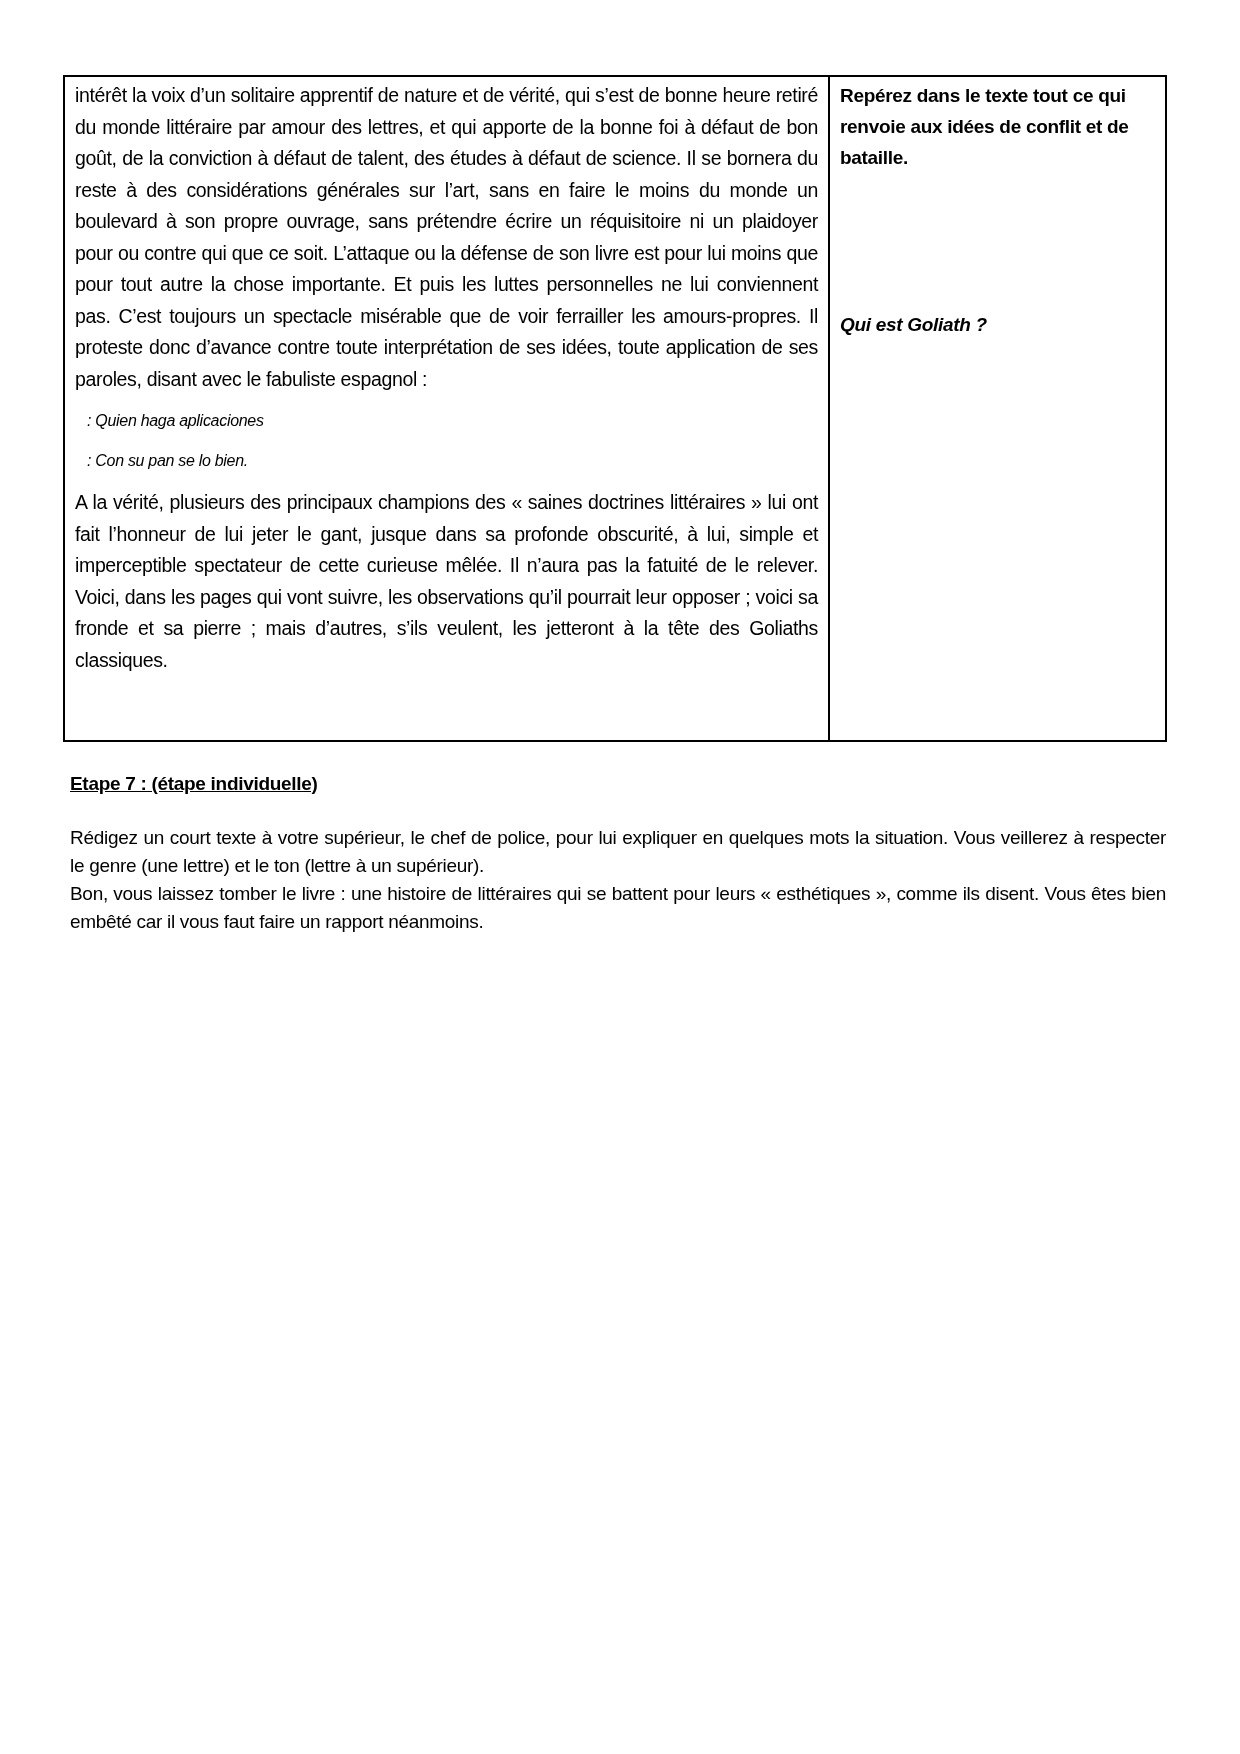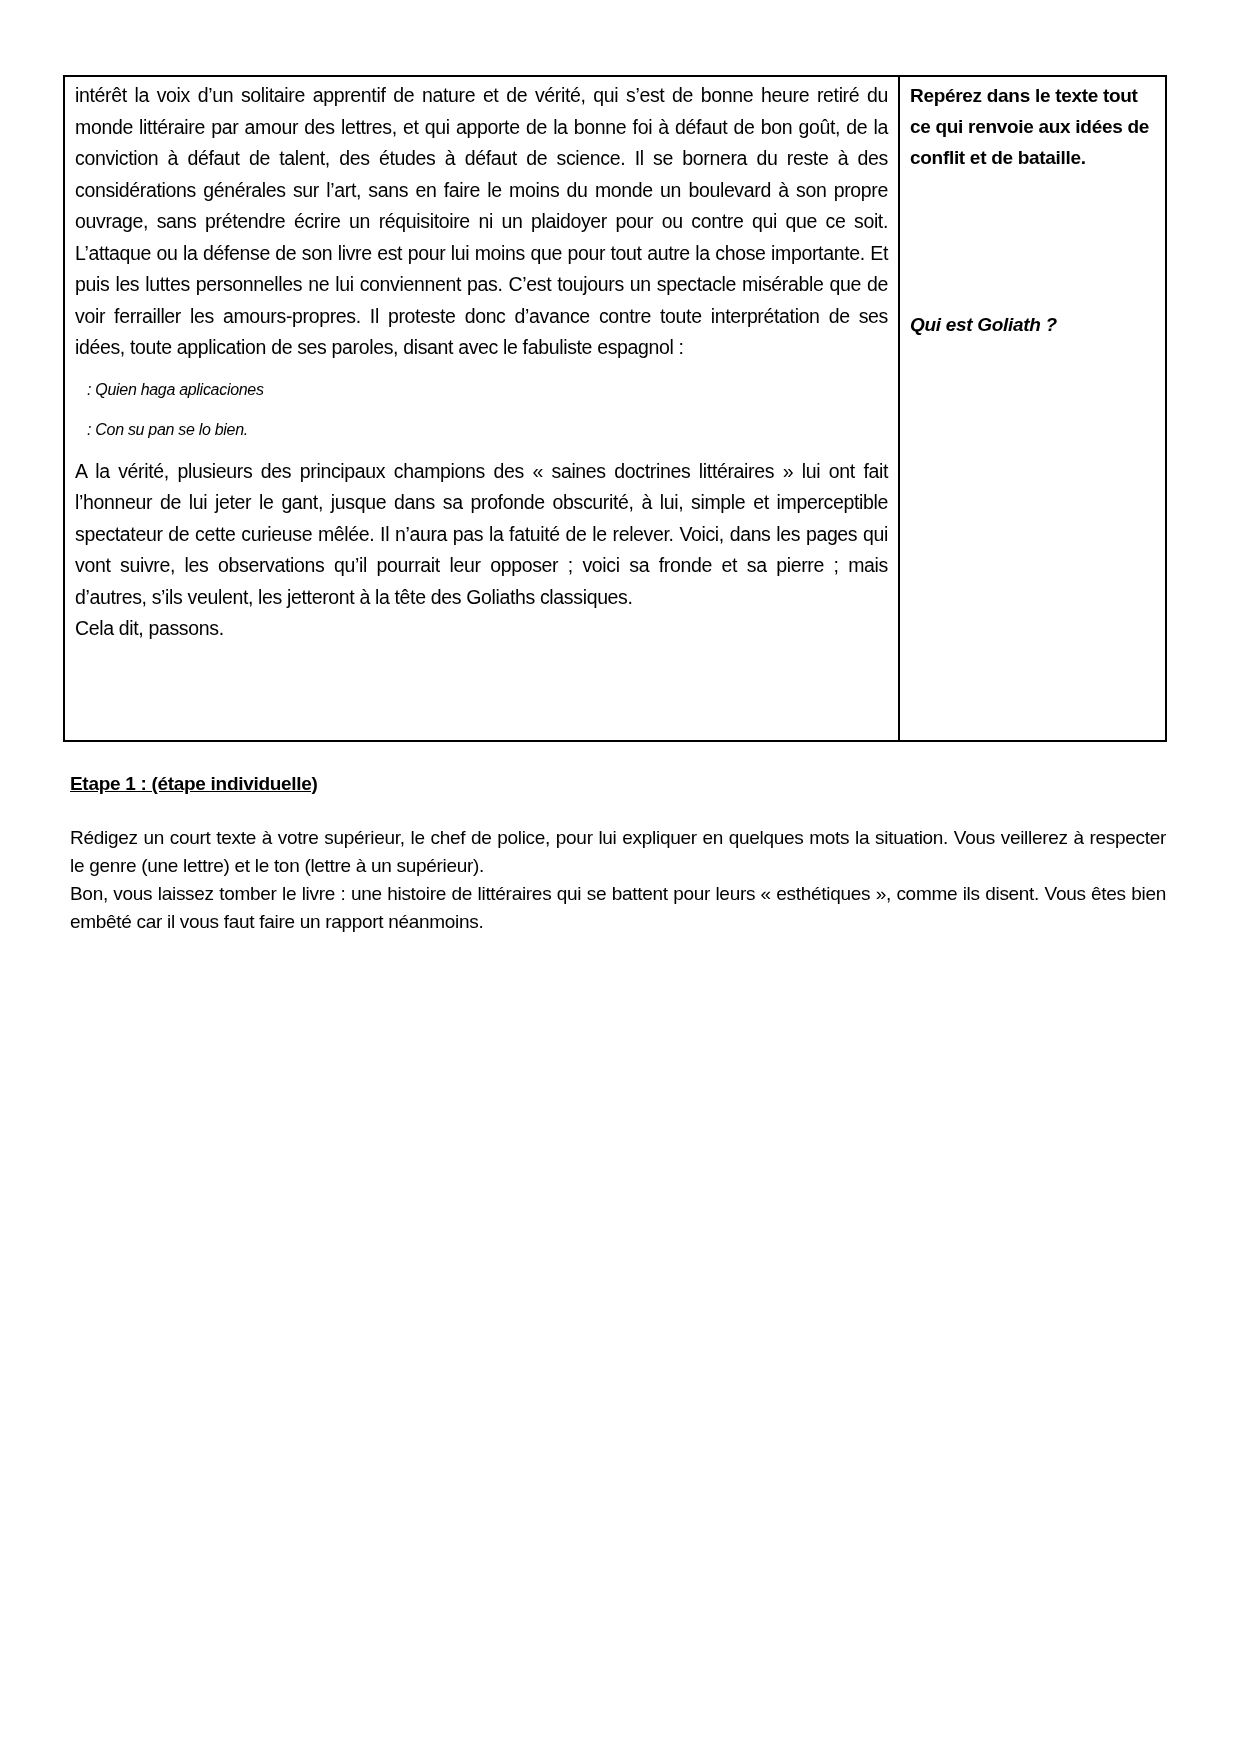--- a/index.html
+++ b/index.html
@@ -1,21 +1,21 @@
 <!DOCTYPE html>
 <html><head>
 <meta charset="utf-8">
 <style>
   html, body { margin: 0; padding: 0; background: #ffffff; }
   body { width: 1240px; height: 1754px; position: relative; overflow: hidden;
          font-family: "Liberation Sans", "DejaVu Sans", sans-serif; color: #000; }
 
   .doc-table { position: absolute; left: 63px; top: 75px; width: 1104px; height: 667px;
                border: 2px solid #000; box-sizing: border-box; display: flex; }
-  .col-text { width: 835px; border-right: 2px solid #000; box-sizing: border-box;
+  .col-text { width: 765px; border-right: 2px solid #000; box-sizing: border-box;
               padding: 3px 10px 0 10px; }
   .col-questions { flex: 1; padding: 3px 4px 0 10px; box-sizing: border-box; }
   .para { margin: 0; font-size: 19.5px; line-height: 31.5px; text-align: justify;
           letter-spacing: -0.35px; text-align-last: left; }
   .quote { margin: 12px; font-style: italic; font-size: 16px; line-height: 28px;
            letter-spacing: -0.3px; }
 
   .question { margin: 0; font-weight: bold; font-size: 19px; line-height: 31px;
               letter-spacing: -0.3px; }
   .q1 { margin-top: 0; }
@@ -30,25 +30,24 @@
 </style>
 </head>
 <body>
 
 <div class="doc-table">
   <div class="col-text">
     <p class="para">intérêt la voix d’un solitaire apprentif de nature et de vérité, qui s’est de bonne heure retiré du monde littéraire par amour des lettres, et qui apporte de la bonne foi à défaut de bon goût, de la conviction à défaut de talent, des études à défaut de science. Il se bornera du reste à des considérations générales sur l’art, sans en faire le moins du monde un boulevard à son propre ouvrage, sans prétendre écrire un réquisitoire ni un plaidoyer pour ou contre qui que ce soit. L’attaque ou la défense de son livre est pour lui moins que pour tout autre la chose importante. Et puis les luttes personnelles ne lui conviennent pas. C’est toujours un spectacle misérable que de voir ferrailler les amours-propres. Il proteste donc d’avance contre toute interprétation de ses idées, toute application de ses paroles, disant avec le fabuliste espagnol :</p>
     <p class="quote">: Quien haga aplicaciones</p>
     <p class="quote">: Con su pan se lo bien.</p>
     <p class="para">A la vérité, plusieurs des principaux champions des « saines doctrines littéraires » lui ont fait l’honneur de lui jeter le gant, jusque dans sa profonde obscurité, à lui, simple et imperceptible spectateur de cette curieuse mêlée. Il n’aura pas la fatuité de le relever. Voici, dans les pages qui vont suivre, les observations qu’il pourrait leur opposer ; voici sa fronde et sa pierre ; mais d’autres, s’ils veulent, les jetteront à la tête des Goliaths classiques.</p>
-    <p class="para">Cela dit, passons.</p>
   </div>
   <div class="col-questions">
     <p class="question q1">Repérez dans le texte tout ce qui renvoie aux idées de conflit et de bataille.</p>
     <p class="question q2">Qui est Goliath ?</p>
   </div>
 </div>
 
 <div class="step">
-  <p class="step-title">Etape 1 : (étape individuelle)</p>
+  <p class="step-title">Etape 7 : (étape individuelle)</p>
   <p class="step-p step-p2">Rédigez un court texte à votre supérieur, le chef de police, pour lui expliquer en quelques mots la situation. Vous veillerez à respecter le genre (une lettre) et le ton (lettre à un supérieur).</p>
   <p class="step-p">Bon, vous laissez tomber le livre : une histoire de littéraires qui se battent pour leurs « esthétiques », comme ils disent. Vous êtes bien embêté car il vous faut faire un rapport néanmoins.</p>
 </div>
 
 </body></html>

